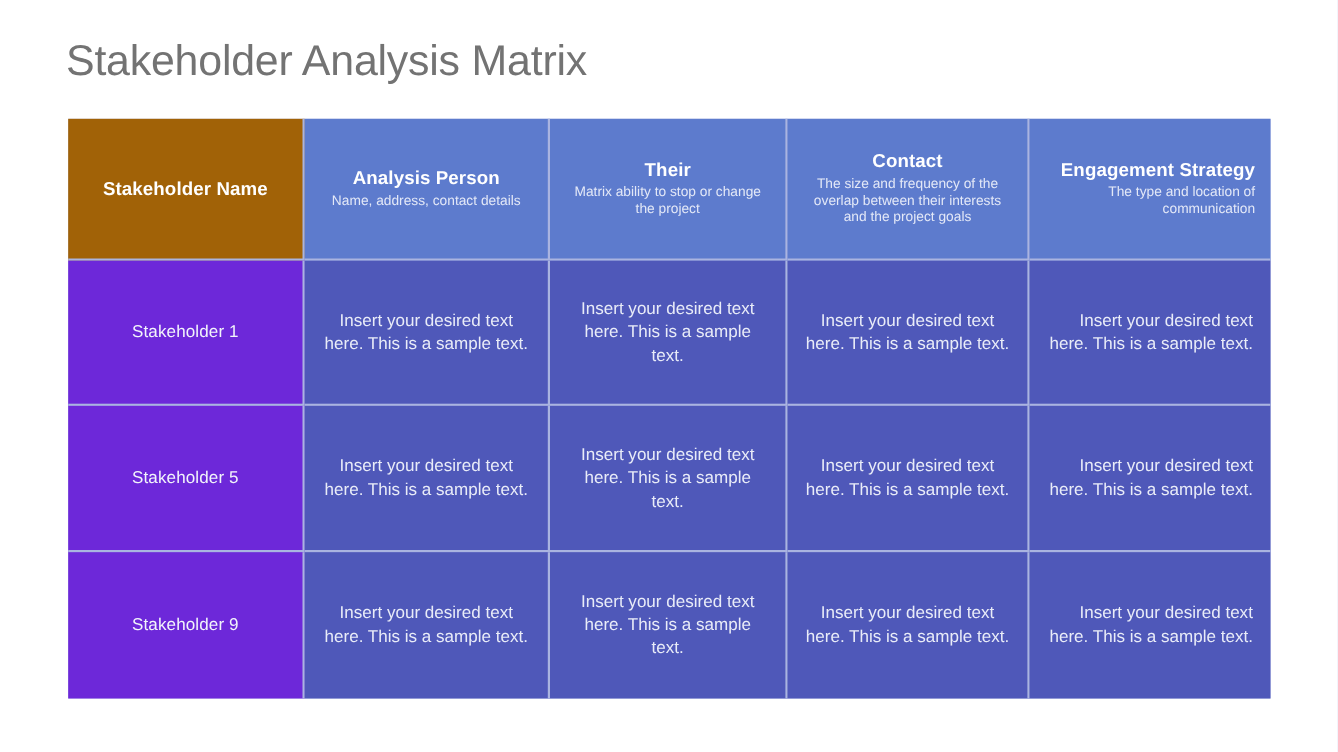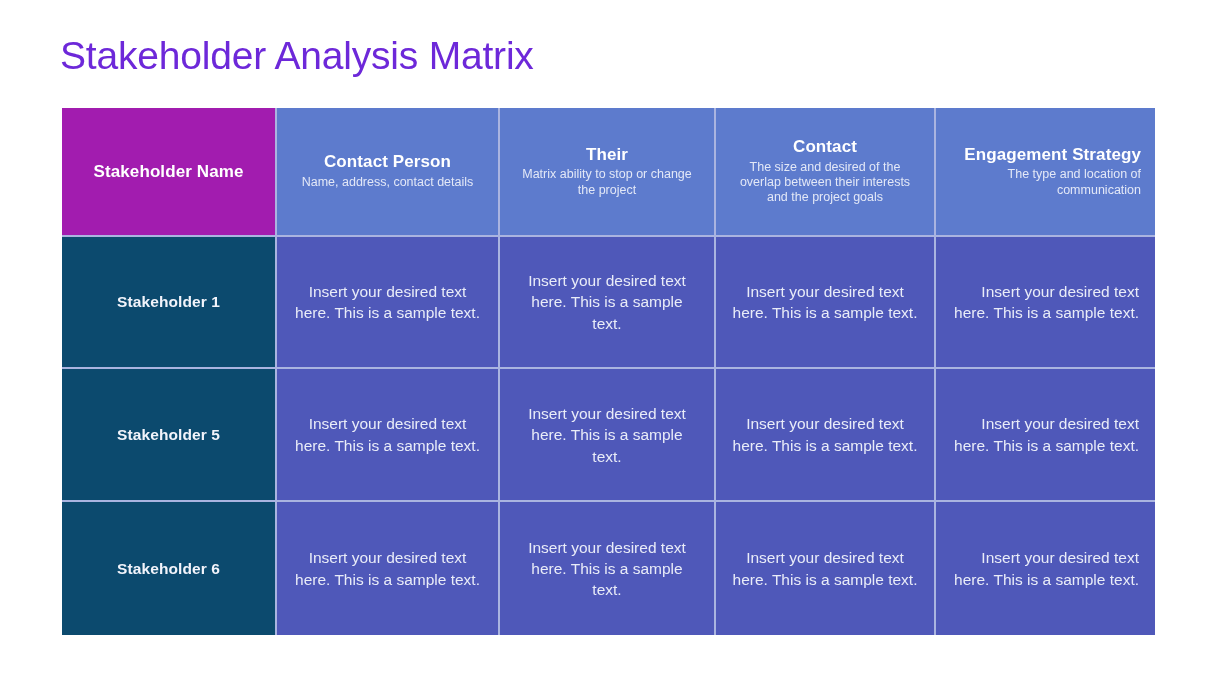--- a/index.html
+++ b/index.html
@@ -21,21 +21,21 @@
     background: #ffffff;
   }
 
   #page-title {
     position: absolute;
     left: 60px;
     top: 34px;
     font-size: 39px;
     font-weight: 300;
     letter-spacing: -0.2px;
-    color: #6d28d9;
+    color: #737373;
     white-space: nowrap;
   }
 
   
   #matrix {
     position: absolute;
     left: 62px;
     top: 108px;
     width: 1093px;
     height: 527px;
@@ -61,21 +61,21 @@
   #matrix tr td:last-child { border-right: none; text-align: right; }
   #matrix tr:last-child td { border-bottom: none; }
 
   
   .hdr-row { height: 128px; }
   .hdr-cell {
     background: #5d7bcd;
     padding: 6px 14px !important;
   }
   .hdr-cell.first {
-    background: #a21caf;
+    background: #a16207;
   }
   .hdr-title {
     display: block;
     color: #ffffff;
     font-size: 17px;
     font-weight: bold;
     line-height: 1.16;
     letter-spacing: 0.1px;
   }
   .hdr-sub {
@@ -84,24 +84,24 @@
     font-size: 12.5px;
     font-weight: normal;
     line-height: 1.22;
     margin-top: 3px;
   }
   .hdr-sub:empty { display: none; }
 
   
   .body-row { height: 132px; }
   .name-cell {
-    background: #0c4a6e;
+    background: #6d28d9;
     color: #f2f4fb;
     font-size: 15.5px;
-    font-weight: bold;
+    font-weight: normal;
     letter-spacing: 0.1px;
     padding: 6px 12px !important;
   }
   .text-cell {
     background: #4f58b9;
     color: #e9ecf8;
     font-size: 15.5px;
     font-weight: normal;
     line-height: 1.38;
     padding: 6px 16px !important;
@@ -122,30 +122,30 @@
         <col class="c4">
         <col class="c5">
     </colgroup>
     <tbody>
       <tr class="hdr-row">
         <td class="hdr-cell first">
           <span class="hdr-title">Stakeholder Name</span>
 
         </td>
         <td class="hdr-cell">
-          <span class="hdr-title">Contact Person</span>
+          <span class="hdr-title">Analysis Person</span>
           <span class="hdr-sub">Name, address, contact details</span>
         </td>
         <td class="hdr-cell">
           <span class="hdr-title">Their</span>
           <span class="hdr-sub">Matrix ability to stop or change the project</span>
         </td>
         <td class="hdr-cell">
           <span class="hdr-title">Contact</span>
-          <span class="hdr-sub">The size and desired of the overlap between their interests and the project goals</span>
+          <span class="hdr-sub">The size and frequency of the overlap between their interests and the project goals</span>
         </td>
         <td class="hdr-cell">
           <span class="hdr-title">Engagement Strategy</span>
           <span class="hdr-sub">The type and location of communication</span>
         </td>
       </tr>
 
       <tr class="body-row">
         <td class="name-cell">Stakeholder 1</td>
         <td class="text-cell">Insert your desired text here. This is a sample text.</td>
@@ -156,21 +156,21 @@
 
       <tr class="body-row">
         <td class="name-cell">Stakeholder 5</td>
         <td class="text-cell">Insert your desired text here. This is a sample text.</td>
         <td class="text-cell">Insert your desired text here. This is a sample text.</td>
         <td class="text-cell">Insert your desired text here. This is a sample text.</td>
         <td class="text-cell">Insert your desired text here. This is a sample text.</td>
       </tr>
 
       <tr class="body-row">
-        <td class="name-cell">Stakeholder 6</td>
+        <td class="name-cell">Stakeholder 9</td>
         <td class="text-cell">Insert your desired text here. This is a sample text.</td>
         <td class="text-cell">Insert your desired text here. This is a sample text.</td>
         <td class="text-cell">Insert your desired text here. This is a sample text.</td>
         <td class="text-cell">Insert your desired text here. This is a sample text.</td>
       </tr>
     </tbody>
   </table>
 
 </div>
 

